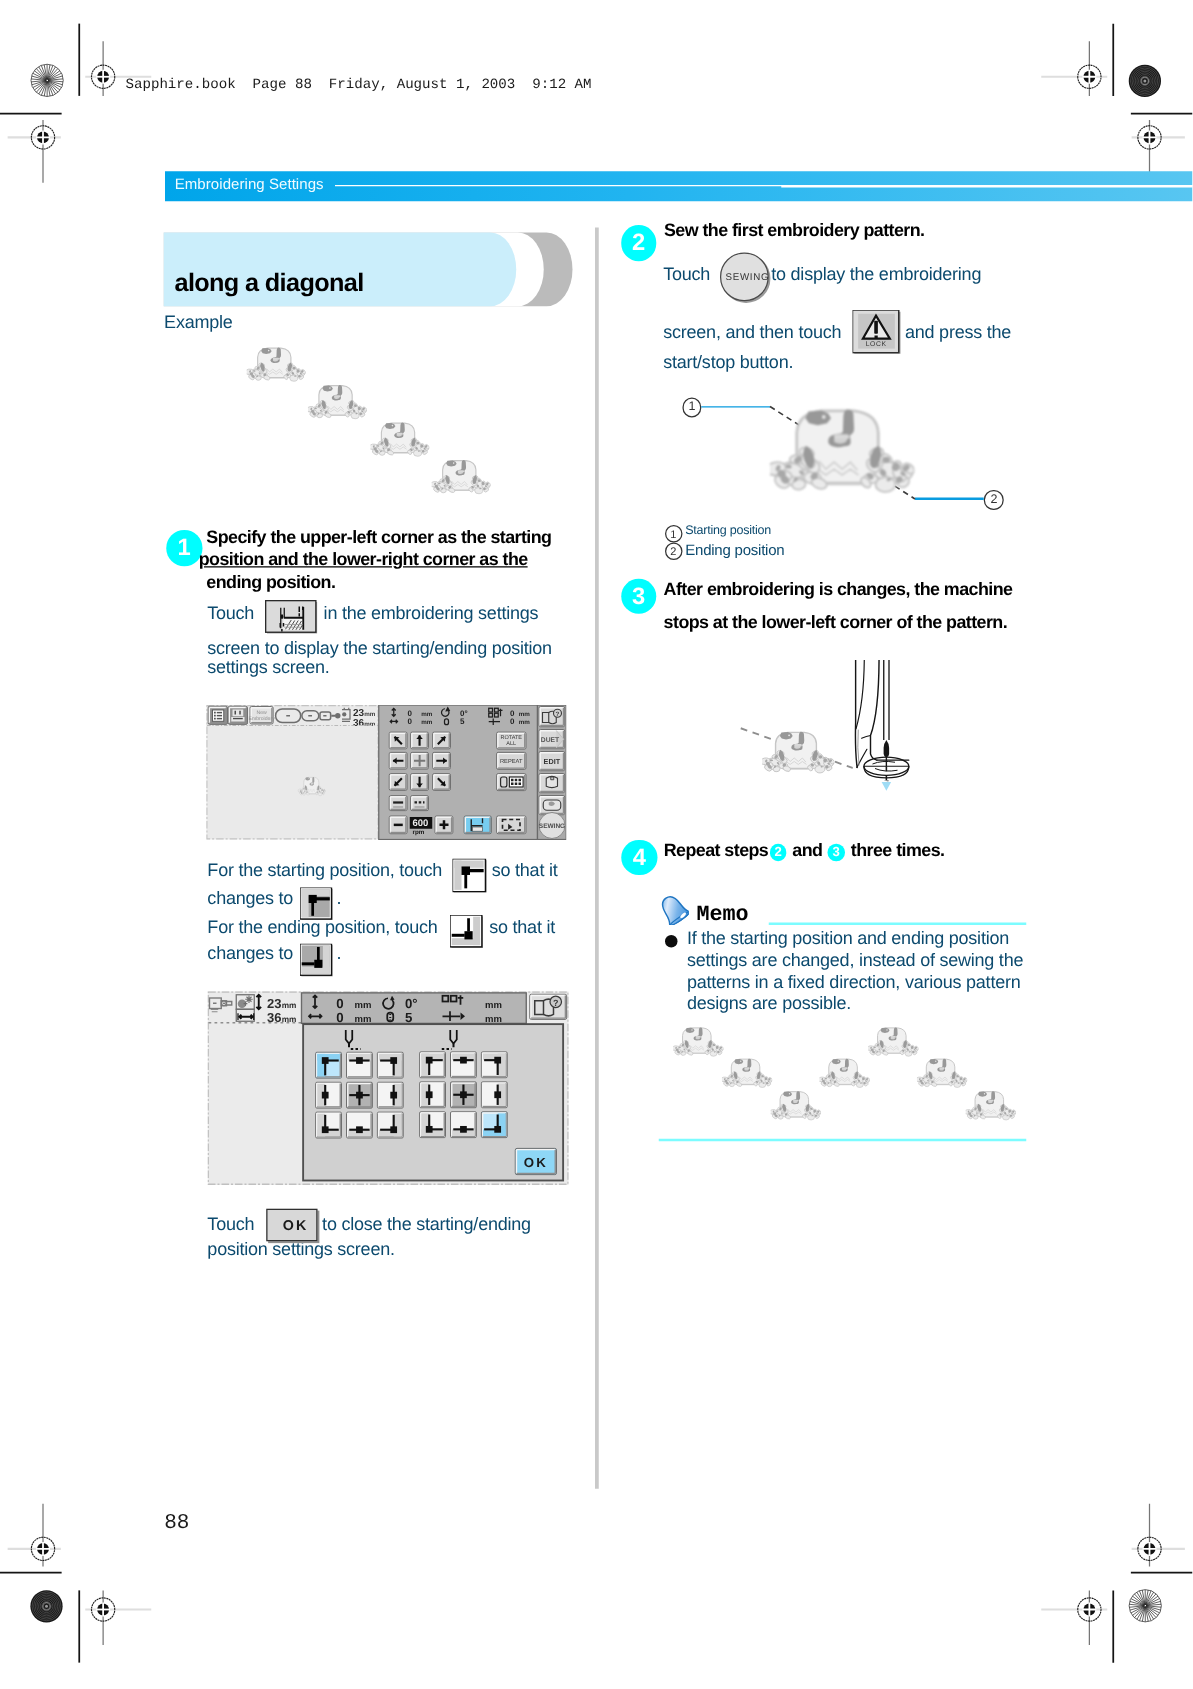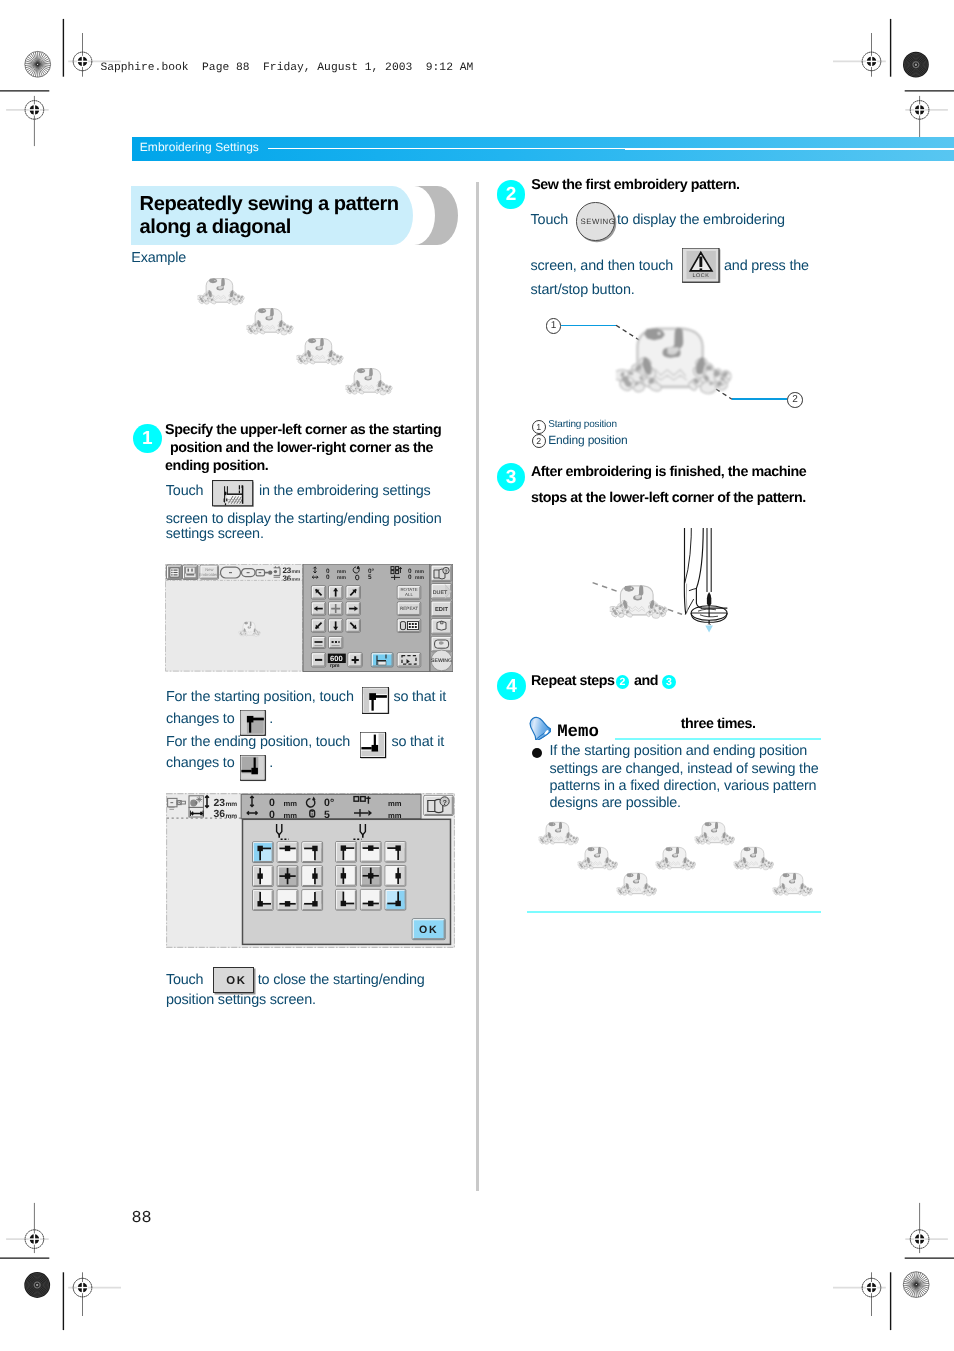--- a/index.html
+++ b/index.html
@@ -203,40 +203,39 @@
       </defs>
     </svg>
 <div class="txt serif" id="hdr-text">Sapphire.book  Page 88  Friday, August 1, 2003  9:12 AM</div>
 <div class="abs" id="section-bar"></div>
 <div class="abs" id="section-rule"></div>
 <div class="abs" id="section-rule2"></div>
 <div class="txt" id="section-label">Embroidering Settings</div>
 <div class="pill" id="pill-gray"></div>
 <div class="pill" id="pill-white"></div>
 <div class="pill" id="pill-blue"></div>
-<div class="txt title-line" style="top:192.7px">Repeatedly sewing a pattern</div>
 <div class="txt title-line" style="top:215.9px">along a diagonal</div>
 <div class="abs" id="col-divider"></div>
 <div class="txt serif" id="page-number">88</div>
 <div class="txt sans" style="left:131.3px;top:249.57px;">Example</div>
 <svg class="abs" style="left:195.9px;top:277.0px;filter:blur(0.45px)" width="49.9" height="30.8" viewBox="0 0 124 81">
       <use href="#motif"></use>
     </svg>
 <svg class="abs" style="left:245.3px;top:307.1px;filter:blur(0.45px)" width="49.9" height="30.8" viewBox="0 0 124 81">
       <use href="#motif"></use>
     </svg>
 <svg class="abs" style="left:294.7px;top:337.2px;filter:blur(0.45px)" width="49.9" height="30.8" viewBox="0 0 124 81">
       <use href="#motif"></use>
     </svg>
 <svg class="abs" style="left:344.1px;top:367.3px;filter:blur(0.45px)" width="49.9" height="30.8" viewBox="0 0 124 81">
       <use href="#motif"></use>
     </svg>
 <div class="badge" style="left:132.9px;top:424px;width:28.8px;height:28.8px;line-height:29.4px"><span>1</span></div>
 <div class="txt bold" style="left:165.1px;top:422.07px;">Specify the upper-left corner as the starting</div>
-<div class="txt bold" style="left:170px;top:439.97px;">position and the lower-right corner as the</div>
+<div class="txt bold" style="left:159px;top:439.97px;text-decoration:underline;">position and the lower-right corner as the</div>
 <div class="txt bold" style="left:165.1px;top:457.87px;">ending position.</div>
 <div class="txt sans" style="left:165.8px;top:482.87px;">Touch</div>
 <div class="txt sans" style="left:258.9px;top:482.87px;">in the embroidering settings</div>
 <div class="txt sans" style="left:165.8px;top:511.47px;">screen to display the starting/ending position</div>
 <div class="txt sans" style="left:165.8px;top:526px;">settings screen.</div>
 <svg class="abs" style="left:211.5px;top:479.6px" width="42.5" height="27.4" viewBox="0 0 42.5 27.4">
       <rect x="1.6" y="1.6" width="40.2" height="25.3" fill="#9c9c9c"></rect>
       <rect x="0.5" y="0.5" width="40.2" height="25.3" fill="#dbdbdb" stroke="#2b2b2b" stroke-width="1.1"></rect>
       <rect x="14.6" y="14.6" width="16.2" height="9.2" fill="#f4f4f4"></rect>
       <g stroke="#111" fill="none">
@@ -855,21 +854,21 @@
       <path d="M6 5.2 L122 79.2" stroke="#3c3c3c" stroke-width="1.3" fill="none" stroke-dasharray="4.5 3.4"></path>
     </svg>
 <svg class="abs" style="left:615.1px;top:325.0px;filter:blur(0.81px)" width="117.5" height="75.5" viewBox="0 0 124 81">
       <use href="#motif"></use>
     </svg>
 <div class="cal-circle" style="left:531.7px;top:420.3px;width:11.9px;height:11.9px;font-size:8.8px;line-height:12px"><span>1</span></div>
 <div class="cal-circle" style="left:531.7px;top:433.9px;width:11.9px;height:11.9px;font-size:8.8px;line-height:12px"><span>2</span></div>
 <div class="txt sans" style="left:548.2px;top:419.04px;font-size:10px;">Starting position</div>
 <div class="txt sans" style="left:548.2px;top:432.64px;font-size:12.00px;">Ending position</div>
 <div class="badge" style="left:496.8px;top:463.0px;width:28.3px;height:28.3px;line-height:29px"><span>3</span></div>
-<div class="txt bold" style="left:530.9px;top:463.87px;">After embroidering is finished, the machine</div>
+<div class="txt bold" style="left:530.9px;top:463.87px;">After embroidering is changes, the machine</div>
 <div class="txt bold" style="left:530.9px;top:489.77px;">stops at the lower-left corner of the pattern.</div>
 <svg class="abs" style="left:578px;top:518px" width="165" height="122" viewBox="0 0 165 122">
       <path d="M14.6 64.6 L134 107" stroke="#8e8e8e" stroke-width="1.5" fill="none" stroke-dasharray="5.5 4.5"></path>
     </svg>
 <svg class="abs" style="left:593.8px;top:583.8px;filter:blur(0.61px)" width="89.3" height="37.8" viewBox="0 0 124 81">
       <use href="#motif"></use>
     </svg>
 <svg class="abs" style="left:578px;top:528px" width="165" height="112" viewBox="0 10 165 112">
       <path d="M106.5 0 V60 q-0.6 22 1.2 36 q4 -4 8 -14.6 q3 -5 3.2 -11 V85.1 q1 4 5.1 5 H136 V0 z" fill="#fff"></path>
       <path d="M109 85 q14 3 22 9 q10 6 10 12 H104 q-2 -10 5 -21z" fill="#fff"></path>
@@ -892,21 +891,21 @@
       </g>
       <path d="M131.1 74 q2.2 3 2.2 6.2 v5 q0 1.6 -2.2 3 q-2.2 -1.4 -2.2 -3 v-5 q0 -3.2 2.2 -6.2z" fill="#161616"></path>
       <path d="M131.1 86 V95" stroke="#161616" stroke-width="1.1"></path>
       <path d="M131.1 95 V108" stroke="#161616" stroke-width="1.25" stroke-dasharray="4 3"></path>
       <path d="M113 95 h36" stroke="#161616" stroke-width="0.95"></path>
       <path d="M127.3 107.5 h7.6 l-3.8 7 z" fill="#9fdcf5"></path>
     </svg>
 <div class="badge" style="left:497.3px;top:671.5px;width:28.3px;height:28.3px;line-height:29px"><span>4</span></div>
 <div class="txt bold" style="left:531.0px;top:672.77px;">Repeat steps</div>
 <div class="txt bold" style="left:633.9px;top:672.77px;">and</div>
-<div class="txt bold" style="left:680.7px;top:672.77px;margin-top:43px;">three times.</div>
+<div class="txt bold" style="left:680.7px;top:672.77px;">three times.</div>
 <div class="minibadge" style="left:615.6px;top:675.0px;width:13.8px;height:13.8px;line-height:14.4px;font-size:10.5px"><span>2</span></div>
 <div class="minibadge" style="left:662.1px;top:675.0px;width:13.8px;height:13.8px;line-height:14.4px;font-size:10.5px"><span>3</span></div>
 <svg class="abs" style="left:526.9px;top:714.5px" width="23.9" height="25.4" viewBox="0 0 24 26">
       <defs>
         <linearGradient id="bellg" x1="0.1" y1="0.05" x2="0.95" y2="0.95">
           <stop offset="0" stop-color="#5ea7e6"></stop>
           <stop offset="0.28" stop-color="#dceafb"></stop>
           <stop offset="0.62" stop-color="#79b4ea"></stop>
           <stop offset="1" stop-color="#3e8fdb"></stop>
         </linearGradient>

